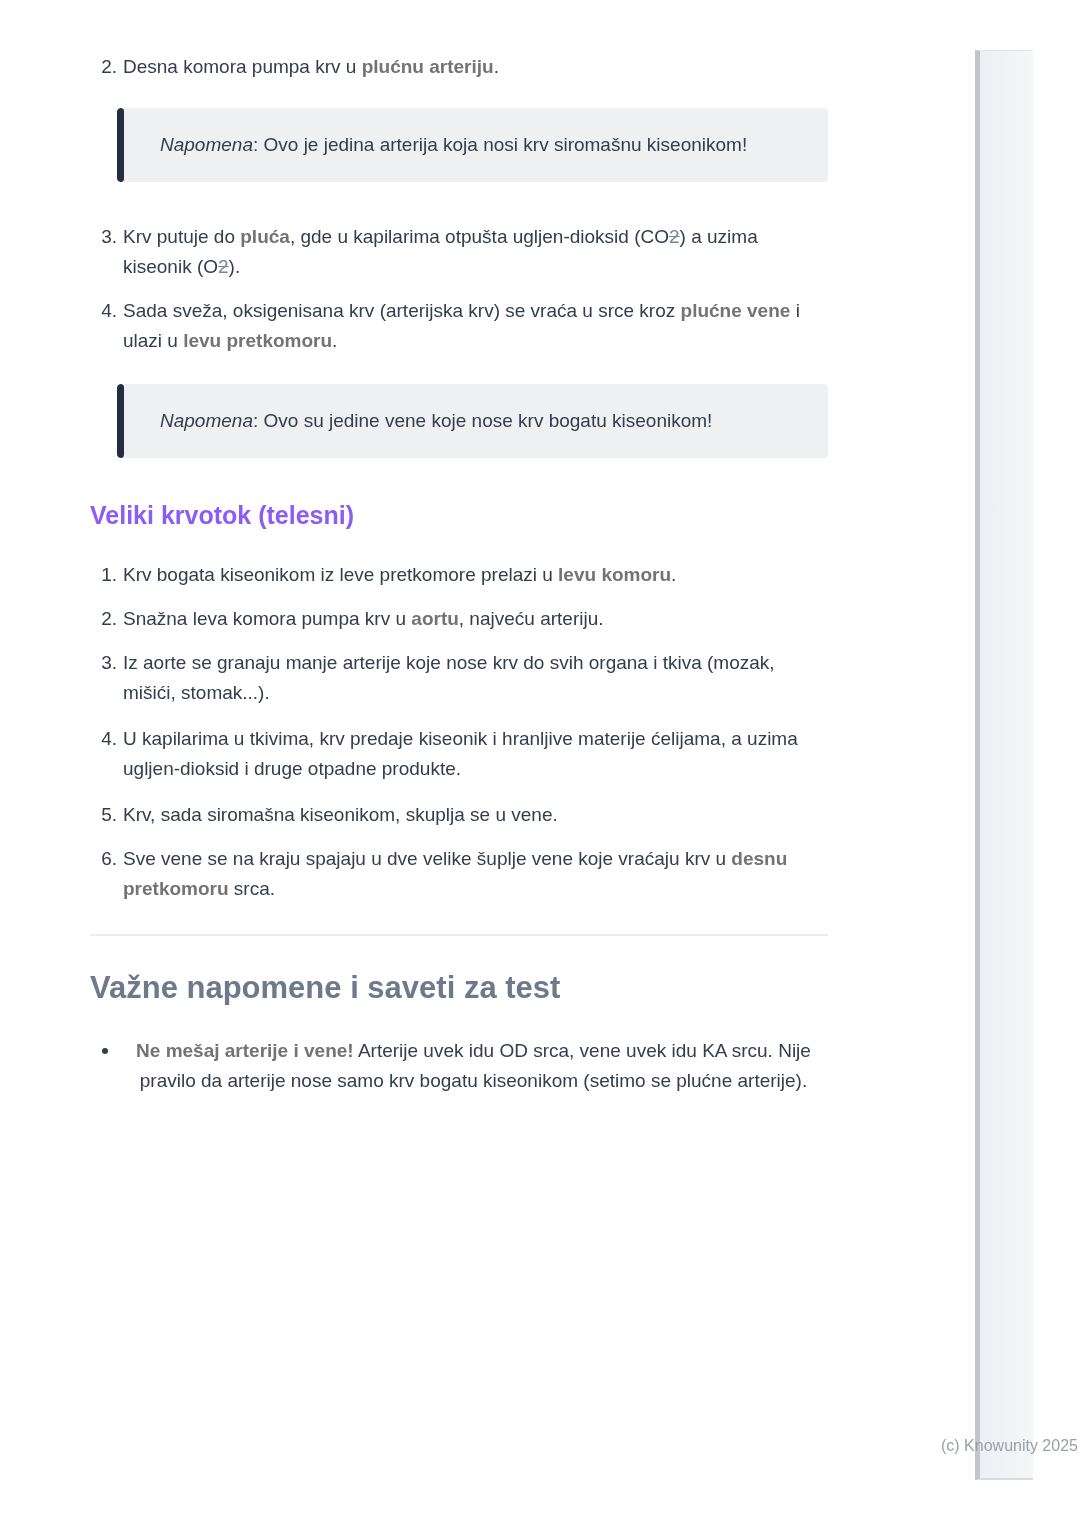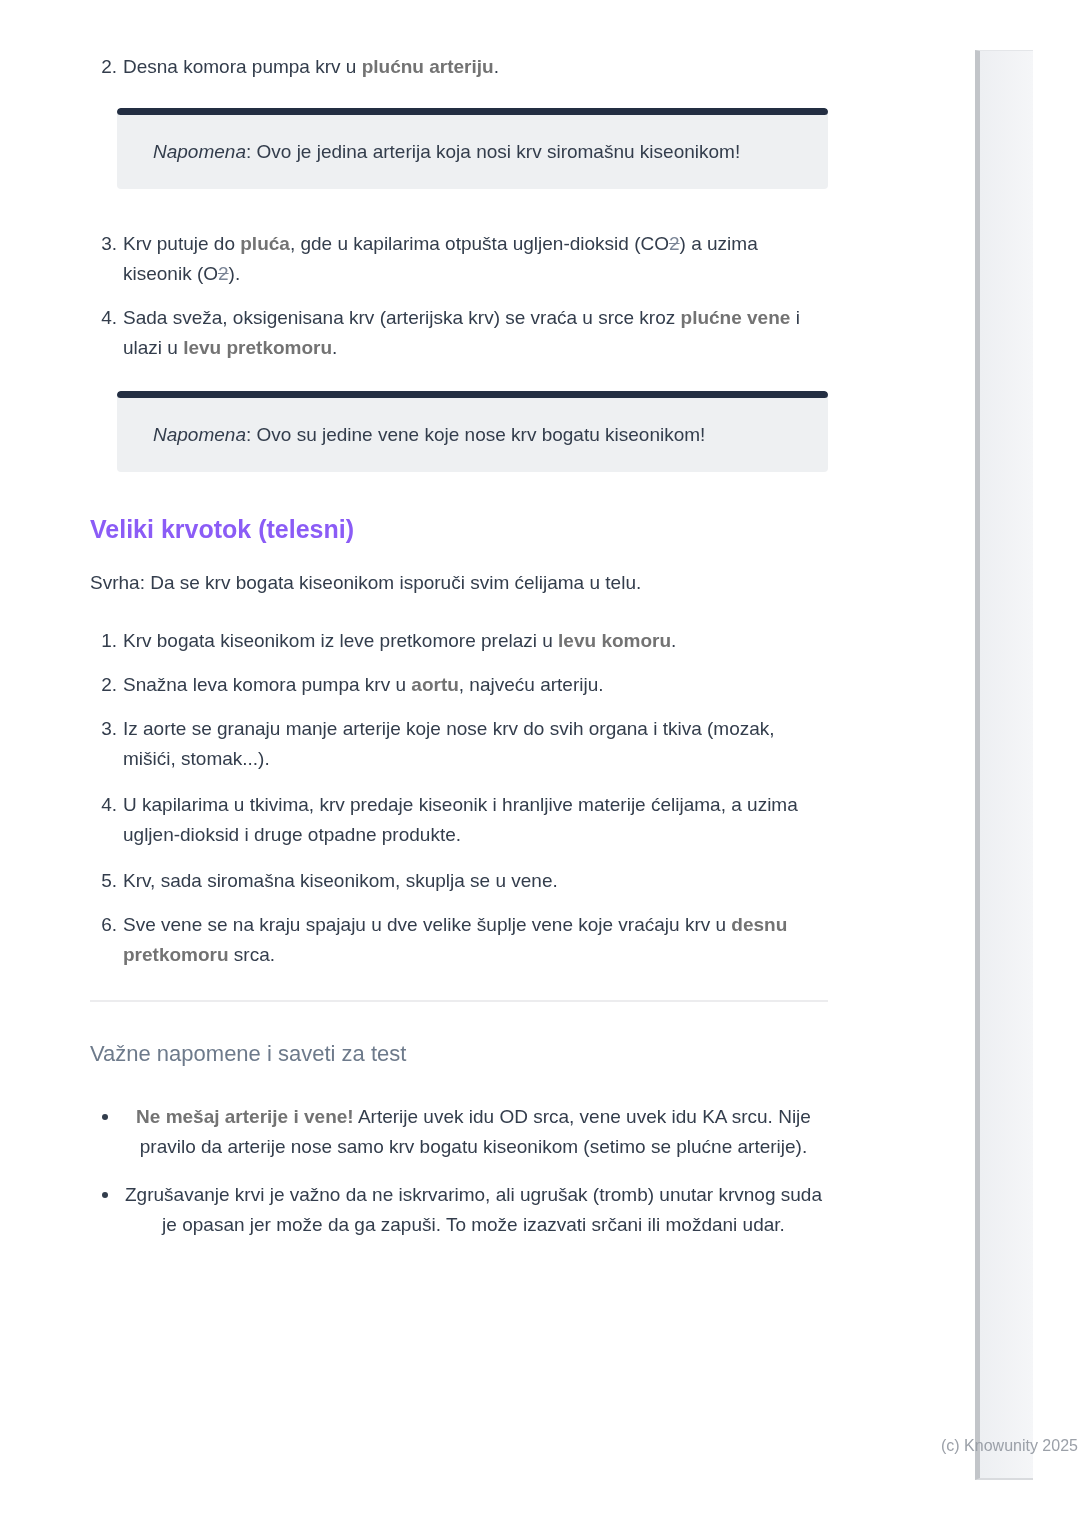--- a/index.html
+++ b/index.html
@@ -57,21 +57,20 @@
   .num-item .item-text { flex: 1 1 auto; }
   .mb16 { margin-bottom: 16px; }
 
   
   .note {
     display: flex;
     margin: 26px 0 0 27px;
     border-radius: 4px;
     overflow: hidden;
     background: #eef0f2;
-    flex-direction: column;
   }
   .note-bar {
     flex: 0 0 7px;
     background: #232e42;
     border-radius: 4px;
   }
   .note-text {
     flex: 1 1 auto;
     padding: 22px 33px 22px 36px;
     text-align: justify;
@@ -82,23 +81,23 @@
 
   h2 {
     margin: 40px 0 0 0;
     font-size: 25px;
     line-height: 34px;
     font-weight: 700;
     color: #8b5cf6;
   }
   h1 {
     margin: 32px 0 0 0;
-    font-size: 22px;
+    font-size: 31px;
     line-height: 40px;
-    font-weight: 400;
+    font-weight: 700;
     color: #6d7a8b;
   }
 
   .para { margin: 22px 0 0 0; }
   .steps { margin-top: 28px; }
   .outro { margin-top: 28px; }
 
   .divider {
     margin-top: 30px;
     border: 0;
@@ -162,21 +161,20 @@
     <div class="item-text"><span>Sada sveža, oksigenisana krv (arterijska krv) se vraća u srce kroz </span><span class="b">plućne vene</span><span> i ulazi u </span><span class="b">levu pretkomoru</span><span>.</span></div>
   </div>
 
   <div class="note gap28">
     <div class="note-bar"></div>
     <div class="note-text"><span class="i">Napomena</span><span>: Ovo su jedine vene koje nose krv bogatu kiseonikom!</span></div>
   </div>
 
   <h2>Veliki krvotok (telesni)</h2>
 
-  <p class="para">Svrha: Da se krv bogata kiseonikom isporuči svim ćelijama u telu.</p>
 
   <div class="steps">
     <div class="num-item">
       <span class="num">1.</span>
       <div class="item-text"><span>Krv bogata kiseonikom iz leve pretkomore prelazi u </span><span class="b">levu komoru</span><span>.</span></div>
     </div>
     <div class="num-item">
       <span class="num">2.</span>
       <div class="item-text"><span>Snažna leva komora pumpa krv u </span><span class="b">aortu</span><span>, najveću arteriju.</span></div>
     </div>
@@ -201,21 +199,17 @@
 
   <hr class="divider">
 
   <h1>Važne napomene i saveti za test</h1>
 
   <div class="bullets">
     <div class="bullet-item">
       <span class="dot"></span>
       <div class="item-text"><span class="b">Ne mešaj arterije i vene!</span><span> Arterije uvek idu OD srca, vene uvek idu KA srcu. Nije pravilo da arterije nose samo krv bogatu kiseonikom (setimo se plućne arterije).</span></div>
     </div>
-    <div class="bullet-item">
-      <span class="dot"></span>
-      <div class="item-text"><span>Zgrušavanje krvi je važno da ne iskrvarimo, ali ugrušak (tromb) unutar krvnog suda je opasan jer može da ga zapuši. To može izazvati srčani ili moždani udar.</span></div>
-    </div>
   </div>
 
 </div>
 
 <div class="watermark">(c) Knowunity 2025</div>
 
 </body></html>

